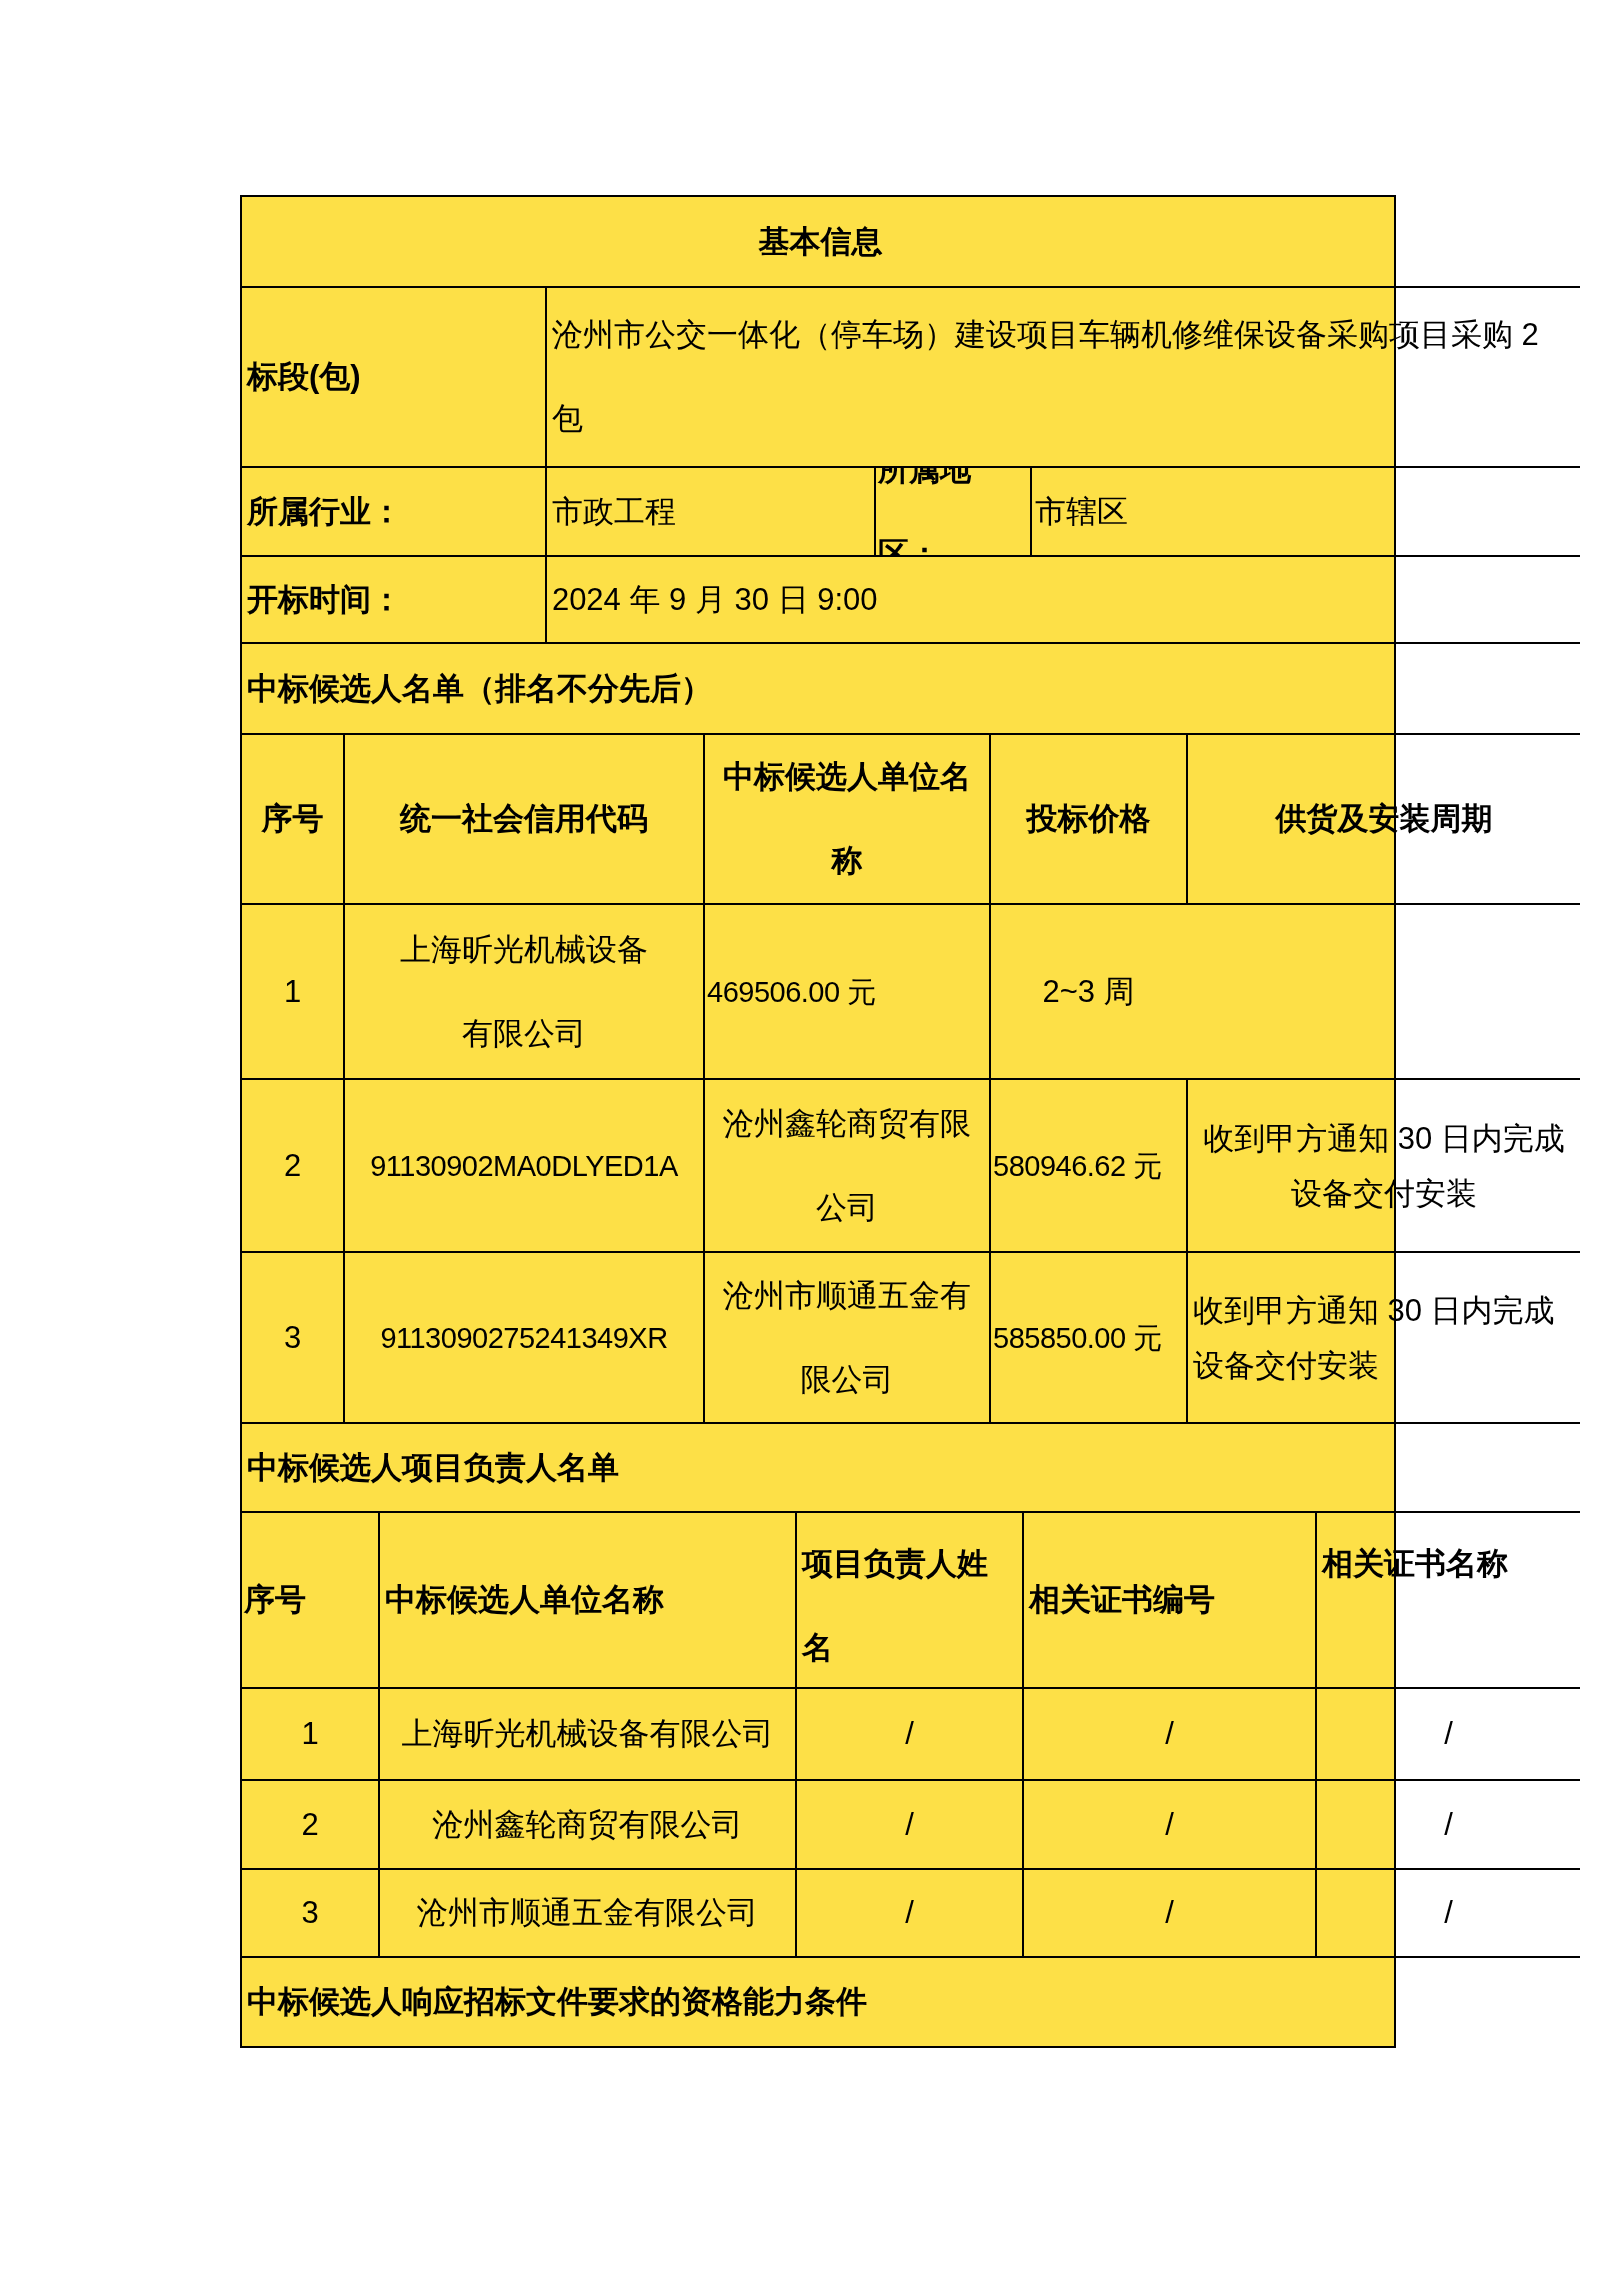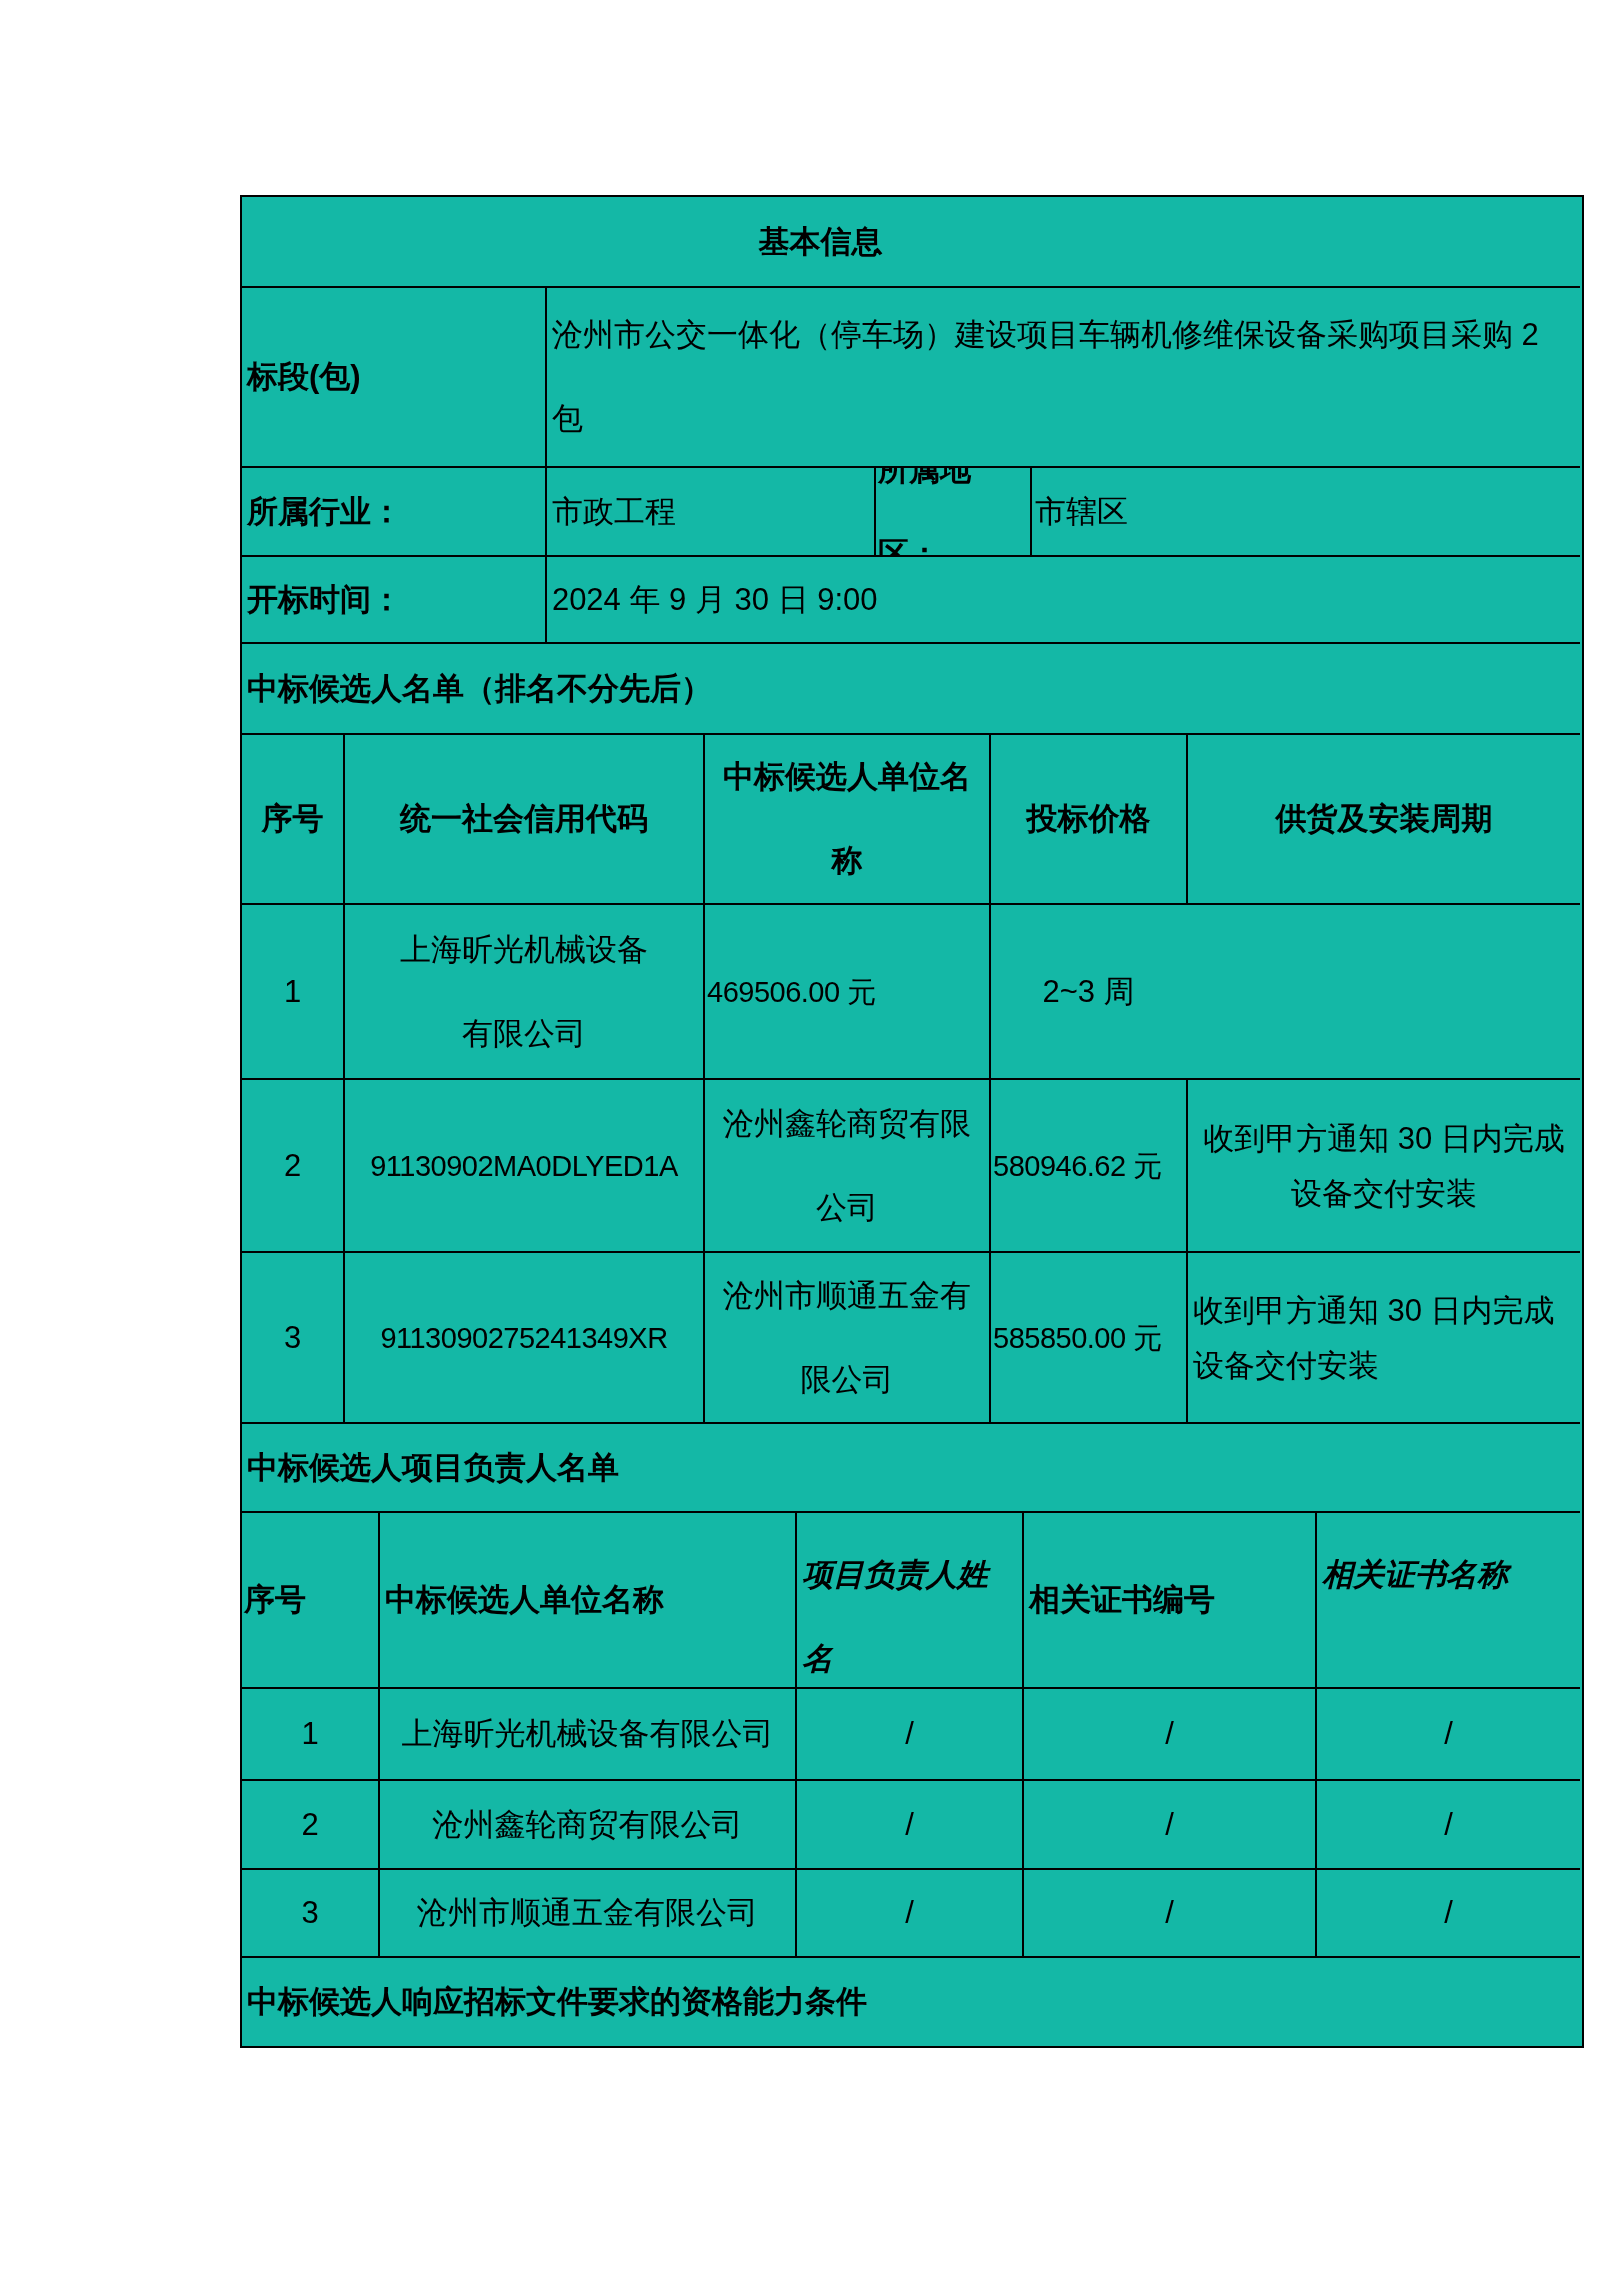--- a/index.html
+++ b/index.html
@@ -8,23 +8,23 @@
     width: 1620px;
     height: 2292px;
     background: #ffffff;
     font-family: "Liberation Sans", "DejaVu Sans", sans-serif;
     color: #000000;
   }
   .doc-table {
     position: absolute;
     left: 240px;
     top: 195px;
-    width: 1344px;
+    width: 1156px;
     border: 2.9px solid #000;
-    background: #14b8a6;
+    background: #fde047;
     box-sizing: border-box;
   }
   .doc-table *, .doc-table { box-sizing: border-box; }
   .row {
     display: grid;
     border-top: 2.9px solid #000;
     width: 1338px;
   }
   .row.first { border-top: none; }
   .g-full  { grid-template-columns: 1338px; }
@@ -39,21 +39,21 @@
     justify-content: flex-start;
     padding: 0 4.9px;
     font-size: 31px;
     line-height: 84px;
     white-space: pre-line;
     overflow: hidden;
   }
   .cell:first-child { border-left: none; }
   .b  { font-weight: bold; }
   .hc { justify-content: center; text-align: center; }
-  .vt { align-items: flex-start; padding-top: 20px; font-style: italic; }
+  .vt { align-items: flex-start; padding-top: 9px; }
   .lh56 { line-height: 55px; }
   .code  { font-size: 29px; letter-spacing: -0.5px; white-space: nowrap; }
   .price { font-size: 29px; letter-spacing: -0.5px; white-space: nowrap; padding-left: 2px; }
   .title-cell { padding-right: 186px; }
 </style>
 </head>
 <body>
 
 <div class="doc-table">
 

